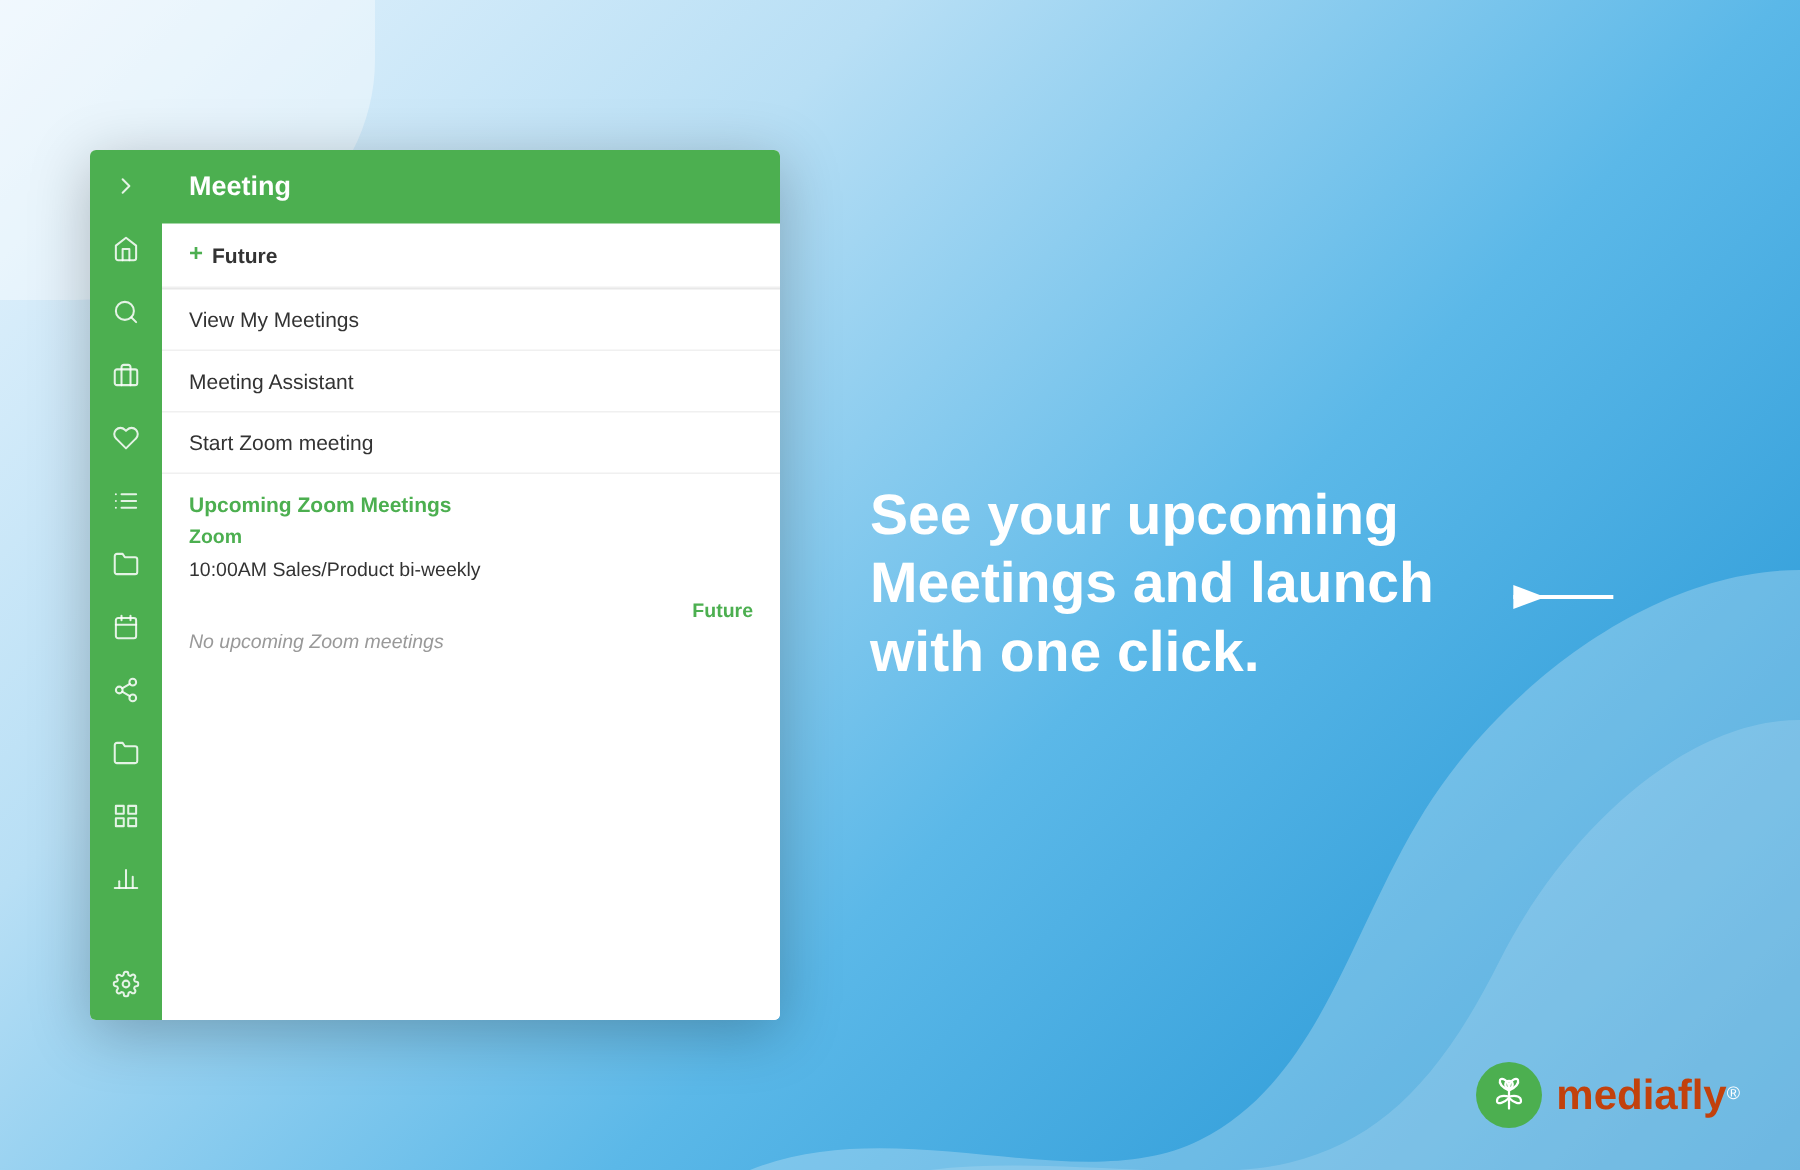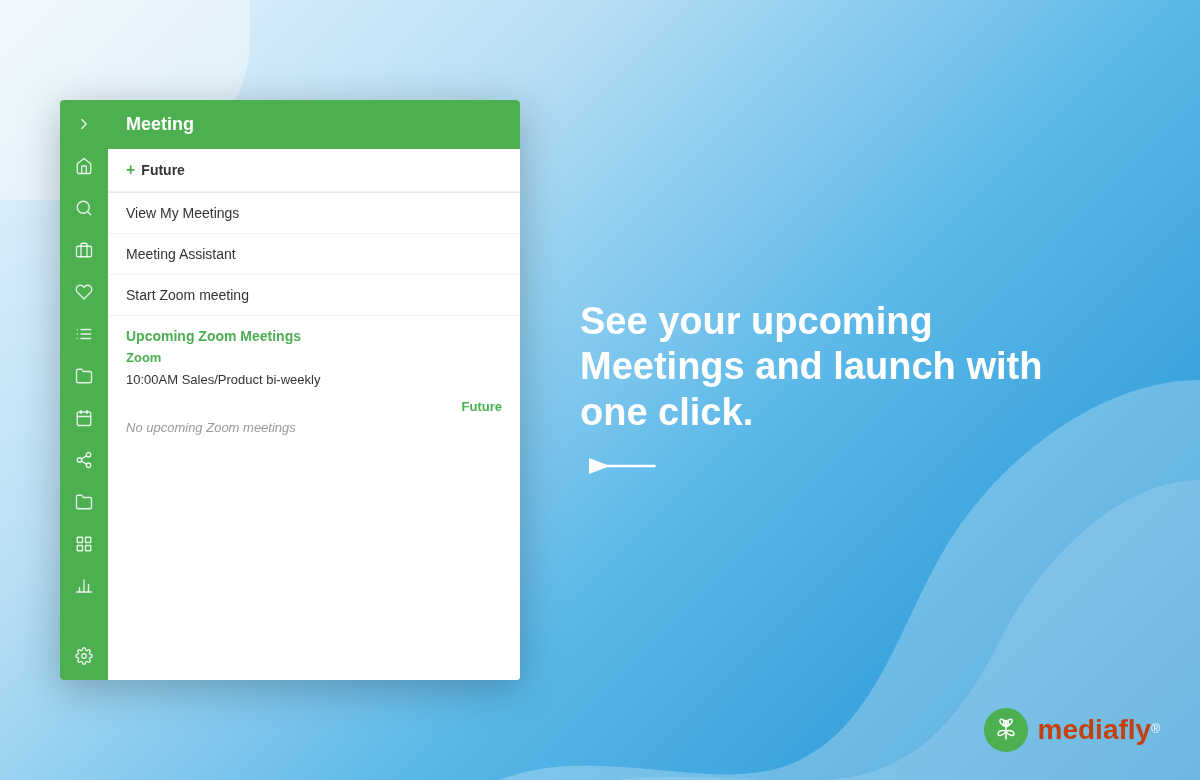--- a/index.html
+++ b/index.html
@@ -188,23 +188,23 @@
       font-size: 13px;
       color: #999;
       font-style: italic;
     }
 
     
     .promo-text {
       flex: 1;
       padding: 0 60px;
       display: flex;
-      flex-direction: column;
+      flex-direction: row;
       justify-content: center;
-      align-items: flex-start;
+      align-items: center;
     }
 
     .promo-headline {
       font-size: 38px;
       font-weight: 800;
       color: #fff;
       line-height: 1.2;
       max-width: 480px;
     }
 

